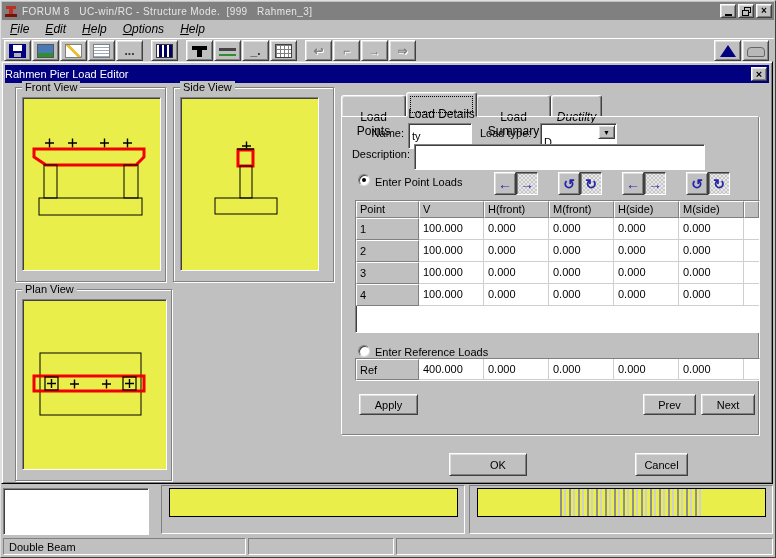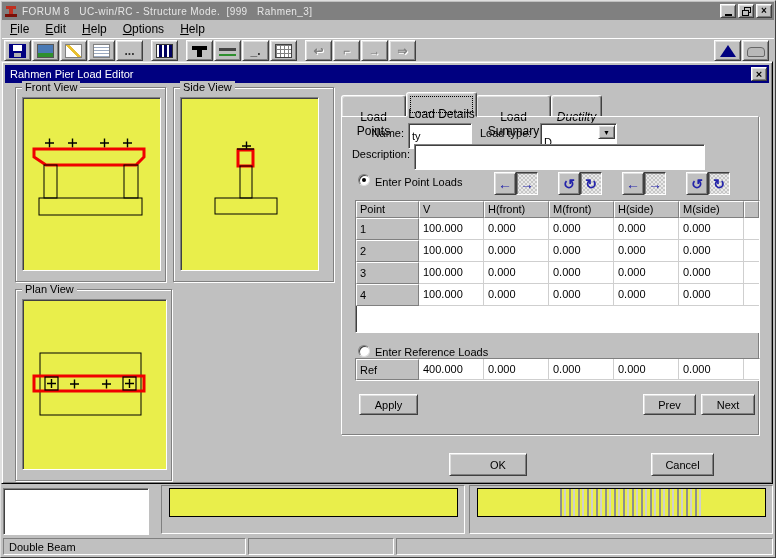--- a/index.html
+++ b/index.html
@@ -21,21 +21,21 @@
                linear-gradient(#c03020,#c03020) 2px 1px/10px 3px no-repeat;}
   .title-text{color:#e6e6e6;font-size:10px;white-space:pre;letter-spacing:.4px;}
   .win-btns{margin-left:auto;display:flex;gap:2px;margin-right:2px;}
   .wbtn{width:16px;height:14px;padding:0;display:flex;align-items:center;justify-content:center;
     font-size:10px;font-weight:bold;line-height:1;}
   .ic-min{width:7px;height:2px;background:#000;margin-top:7px;}
   .ic-restore{position:relative;width:9px;height:9px;}
   .ic-restore::before{content:"";position:absolute;right:0;top:0;width:5px;height:4px;border:1px solid #000;}
   .ic-restore::after{content:"";position:absolute;left:0;bottom:0;width:5px;height:4px;border:1px solid #000;background:#c0c0c0;}
   
-  .menubar{position:absolute;left:1px;top:19px;width:772px;height:18px;display:flex;align-items:center;font-size:12px;}
+  .menubar{position:absolute;left:1px;top:19px;width:772px;height:18px;display:flex;align-items:center;font-size:12px;font-style:italic;}
   .menu-item{display:inline-block;padding:1px 8px;}
   .menu-item::first-letter{text-decoration:underline;}
   .toolbar{position:absolute;left:1px;top:37px;width:772px;height:23px;border-top:1px solid #fff;
     display:flex;align-items:flex-start;padding-top:1px;box-sizing:border-box;}
   #tb-left{display:flex;gap:1px;padding-left:2px;}
   #tb-right{margin-left:auto;display:flex;gap:1px;padding-right:5px;}
   .tb-btn{width:27px;height:21px;display:flex;align-items:center;justify-content:center;padding:0;}
   .ic{width:17px;height:14px;display:block;}
   .ic-txt{font-size:12px;font-weight:bold;color:#303030;line-height:1;}
   .ic-txt.dim{color:#808080;text-shadow:1px 1px 0 #fff;}
@@ -56,21 +56,21 @@
     background-image:repeating-linear-gradient(90deg,#808080 0 1px,transparent 1px 4px),
                      repeating-linear-gradient(#808080 0 1px,transparent 1px 4px);}
   .ic-terrain{width:0;height:0;border-left:8px solid transparent;border-right:8px solid transparent;
     border-bottom:12px solid #000080;background:none;}
   .ic-vehicle{height:8px;width:16px;background:#b8b8b8;border:1px solid #666;border-radius:4px 4px 2px 2px;margin-top:3px;}
   
   .dialog{position:absolute;left:0;top:60px;width:772px;height:423px;background:#c0c0c0;
     border:1px solid;border-color:#dfdfdf #000 #000 #dfdfdf;
     box-shadow:inset 1px 1px 0 #fff,inset -1px -1px 0 #808080;box-sizing:border-box;}
   .dlg-title{position:absolute;left:3px;top:3px;width:764px;height:18px;background:#000080;color:#fff;
-    display:flex;align-items:center;padding-left:5px;box-sizing:border-box;font-size:11px;}
+    display:flex;align-items:center;box-sizing:border-box;font-size:11px;}
   .dlg-close{position:absolute;right:2px;top:2px;width:16px;height:14px;padding:0;
     display:flex;align-items:center;justify-content:center;font-size:11px;font-weight:bold;}
   .group{position:absolute;border:1px solid #808080;box-shadow:inset 1px 1px 0 #fff,1px 1px 0 #fff;}
   .group-label{position:absolute;top:-7px;left:6px;background:#c0c0c0;padding:0 3px;}
   .canvas{position:absolute;background:#e9ee4b;border:1px solid;border-color:#808080 #fff #fff #808080;
     box-shadow:inset 1px 1px 0 #404040;}
   .canvas svg{position:absolute;left:0;top:0;}
   
   .tab{position:absolute;box-sizing:border-box;background:#c0c0c0;text-align:center;font-size:12px;
     border:1px solid;border-color:#fff #404040 transparent #fff;border-radius:3px 3px 0 0;
@@ -389,15 +389,15 @@
           <div class="cell">0.000</div>
           <div class="cell filler"></div>
         </div>
 
       <button class="pbtn raised" style="left:17px;top:277px;width:59px;">Apply</button>
       <button class="pbtn raised" style="left:301px;top:277px;width:53px;">Prev</button>
       <button class="pbtn raised" style="left:359px;top:277px;width:54px;">Next</button>
     </div>
 
     <button class="obtn raised" style="left:447px;width:78px;padding-left:20px;">OK</button>
-    <button class="obtn raised" style="left:649px;width:63px;">Cancel</button>
+    <button class="obtn raised" style="left:633px;width:53px;">Cancel</button>
   </div>
 </div>
 
 </body></html>

